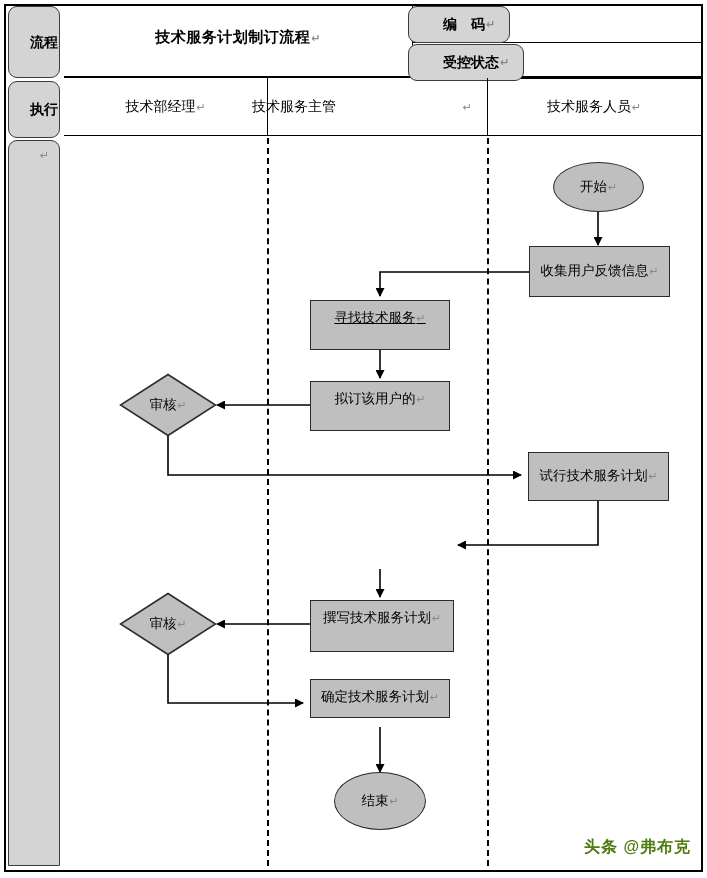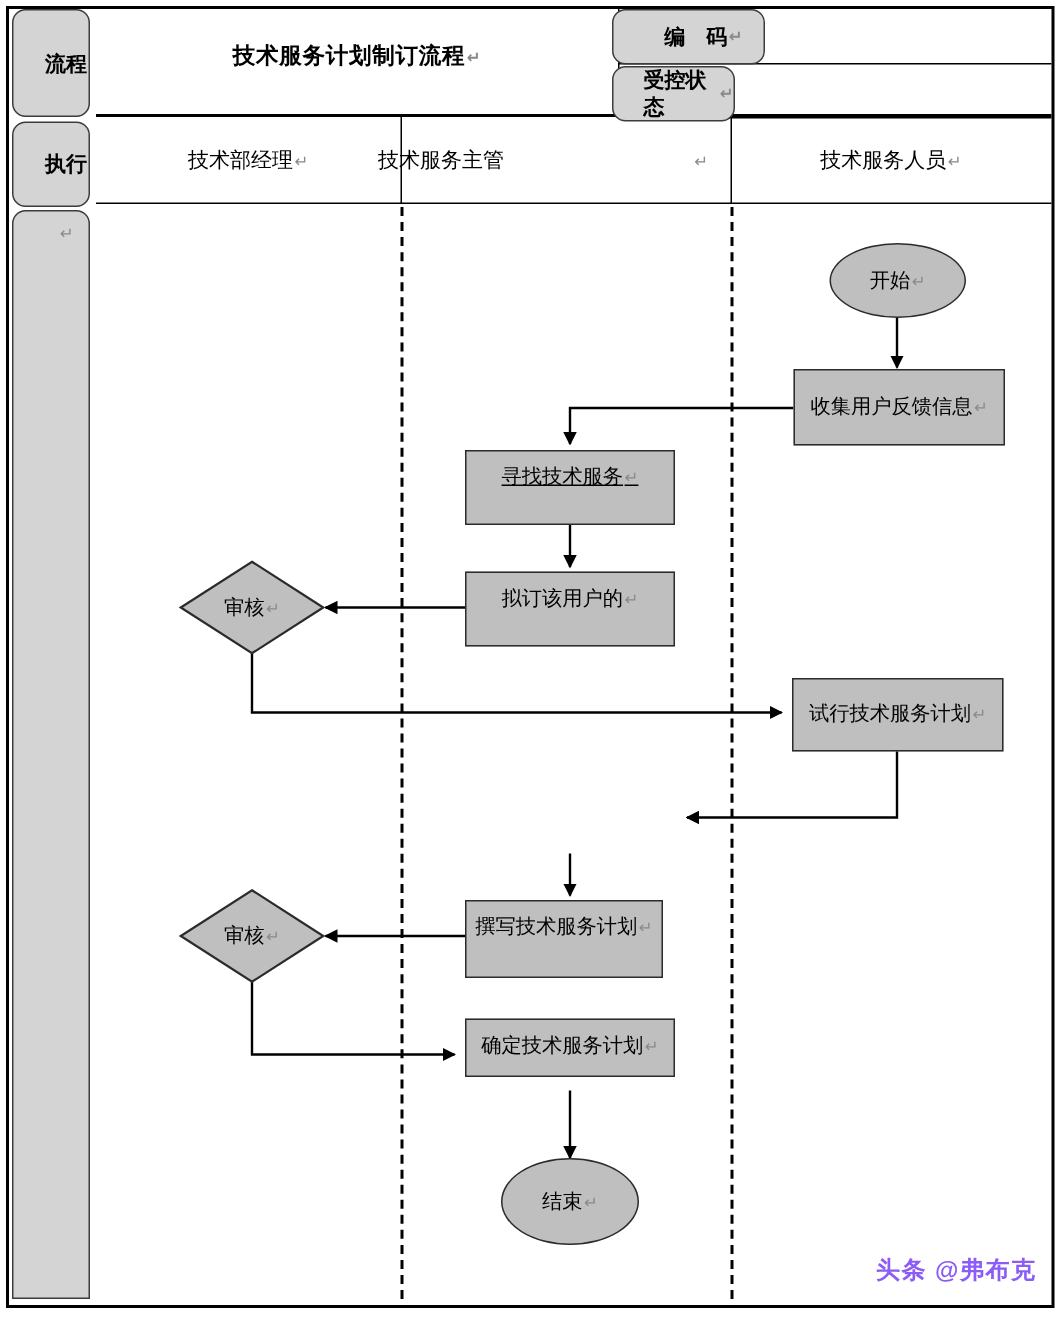--- a/index.html
+++ b/index.html
@@ -83,21 +83,21 @@
     display: flex;
     align-items: center;
     justify-content: center;
     font-size: 14px;
     font-weight: bold;
     color: #000000;
     box-sizing: border-box;
     padding-left: 20px;
   }
   .chip-code     { left: 408px; top: 6px;  width: 102px; height: 37px; }
-  .chip-status   { left: 408px; top: 44px; width: 82px; height: 37px; }
+  .chip-status   { left: 408px; top: 44px; width: 116px; height: 37px; }
   .chip-liucheng { left: 8px;   top: 6px;  width: 52px;  height: 72px; flex-direction: column; line-height: 1.35; text-align: center; }
   .chip-zhixing  { left: 8px;   top: 81px; width: 52px;  height: 57px; flex-direction: column; line-height: 1.3; }
   .chip-blank {
     left: 8px; top: 140px; width: 52px; height: 726px;
     border-radius: 9px 9px 0 0;
     align-items: flex-start;
     padding-top: 8px;
     font-weight: normal;
   }
 
@@ -177,21 +177,21 @@
   
   .pilcrow { color: #8a8a8a; font-size: 11px; margin-left: 1px; }
 
   
   .watermark {
     position: absolute;
     right: 16px;
     bottom: 20px;
     font-size: 16px;
     font-weight: bold;
-    color: #8b5cf6;
+    color: #4d7c0f;
     letter-spacing: 1px;
   }
 </style>
 </head>
 <body>
 
 <div id="page">
 
   <div class="outer-frame"></div>
 
@@ -296,21 +296,21 @@
     <div class="diamond-label">
       <span><span>审核</span><span class="pilcrow">↵</span></span>
     </div>
   </div>
 
   <div class="shape rect" style="left:528px; top:452px; width:141px; height:49px;">
     <span><span>试行技术服务计划</span><span class="pilcrow">↵</span></span>
   </div>
 
 
-  <div class="shape rect text-top" style="left:310px; top:600px; width:132px; height:52px;">
+  <div class="shape rect text-top" style="left:310px; top:600px; width:144px; height:52px;">
     <span><span>撰写技术服务计划</span><span class="pilcrow">↵</span></span>
   </div>
 
   <div class="diamond-wrap" style="left:119px; top:592px; width:98px; height:64px;">
     <svg width="98" height="64" viewBox="0 0 98 64" xmlns="http://www.w3.org/2000/svg">
       <polygon points="49,1.5 96.5,32 49,62.5 1.5,32" fill="#bfbfbf" stroke="#2b2b2b" stroke-width="1.5"></polygon>
     </svg>
     <div class="diamond-label">
       <span><span>审核</span><span class="pilcrow">↵</span></span>
     </div>

